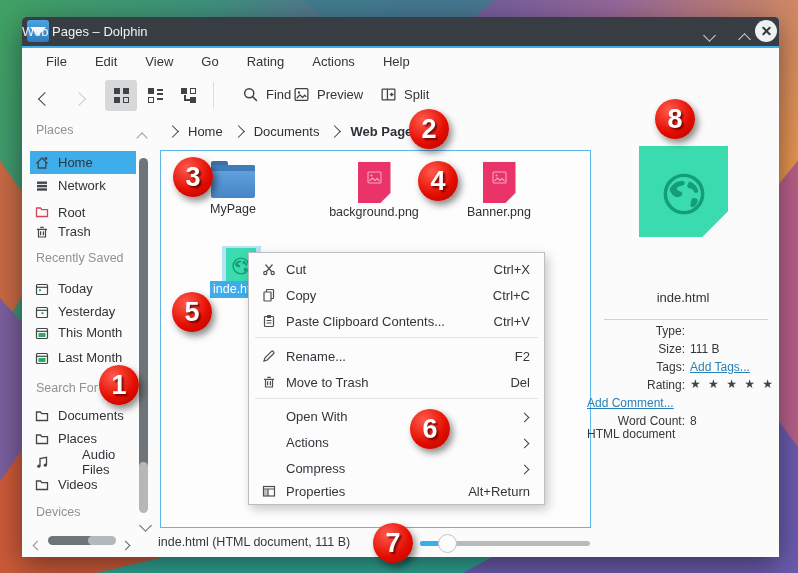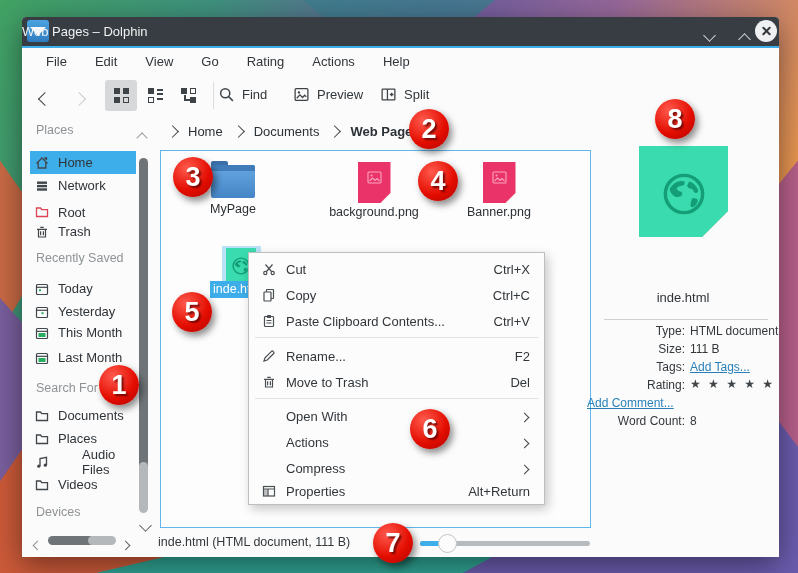--- a/index.html
+++ b/index.html
@@ -159,21 +159,21 @@
       <span class="grid4">
         <i style="left:0;top:0;"></i>
           <i class="o" style="left:9px;top:0;"></i>
           <i style="left:3px;top:7px;width:2px;height:6px;"></i>
           <i style="left:3px;top:11px;width:7px;height:2px;"></i>
           <i style="left:9px;top:9px;"></i>
       </span>
     </div>
     <div class="tsep"></div>
 
-    <div class="tbtn" style="left:196px;top:12px;">
+    <div class="tbtn" style="left:220px;top:12px;">
       <svg class="ic" width="17" height="17" viewBox="0 0 16 16" fill="none" stroke="#3e4347" stroke-width="1.4">
           <circle cx="6.8" cy="6.8" r="4.3"></circle>
           <path d="M10 10l4 4"></path>
         </svg>
       <span>Find</span>
     </div>
     <div class="tbtn" style="left:271px;top:12px;">
       <svg class="ic" width="17" height="17" viewBox="0 0 16 16" fill="none" stroke="#3e4347" stroke-width="1.2">
           <rect x="2" y="2.5" width="12" height="11" rx="1"></rect>
           <circle cx="5.6" cy="6" r="1.1" fill="#3e4347" stroke="none"></circle>
@@ -411,21 +411,21 @@
     <svg width="52" height="52" viewBox="0 0 24 24" fill="none" stroke="currentColor" stroke-width="1.6">
         <circle cx="12" cy="12" r="8.6"></circle>
         <path fill="currentColor" stroke="none" d="M5.5 9.5c1.4-2.4 3.8-3.9 6.2-3.4.9.2.8 1.4 0 1.9-.8.5-2.4.3-2.9 1.1-.5.8.6 1.5 1.5 1.7 1.3.3 1.1 1.6.2 2.2-1.1.7-2.8.4-3.8-.7-.9-1-1.5-1.8-1.2-2.8z"></path>
         <path fill="currentColor" stroke="none" d="M14.5 6.2c1.9.6 3.4 2.1 4 3.9.3.9-.6 1.7-1.4 1.3-.7-.3-.7-1.3-1.5-1.7-.8-.4-1.7-.2-2-1-.3-.7.2-1.5.9-2.5z"></path>
         <path fill="currentColor" stroke="none" d="M16.2 13.8c.9.2 1.8.1 2.1.8.3.7-.5 2.3-1.6 3.2-.8.6-1.7.3-1.7-.6 0-.8.2-1.5.4-2.2.2-.5.3-1.3.8-1.2z"></path>
       </svg>
   </div>
   <div class="iname">inde.html</div>
   <div class="isep"></div>
 
-  <div class="drow" style="top:307px;">
+  <div class="drow" style="top:307px;flex-direction:column;">
     <span class="dlb">Type:</span>
     <span class="dvl">HTML document</span>
   </div>
   <div class="drow" style="top:325px;">
     <span class="dlb">Size:</span>
     <span class="dvl">111 B</span>
   </div>
   <div class="drow" style="top:343px;">
     <span class="dlb">Tags:</span>
     <span class="dvl link">Add Tags...</span>

